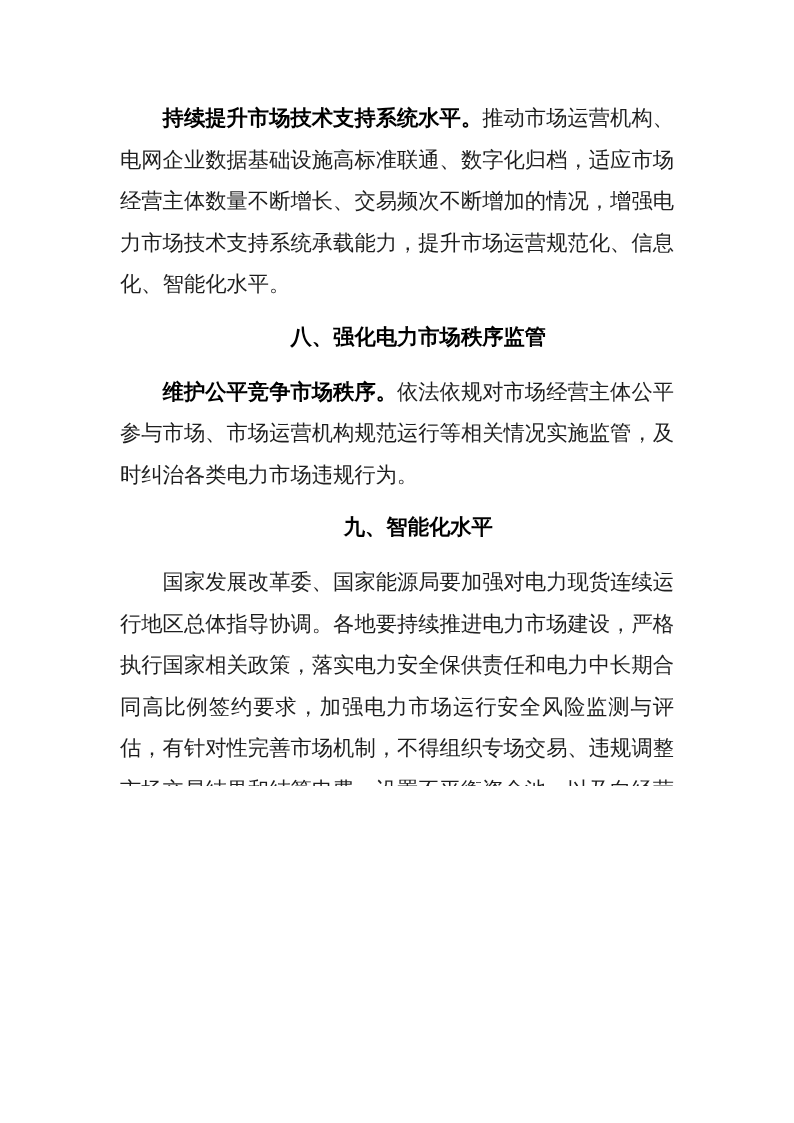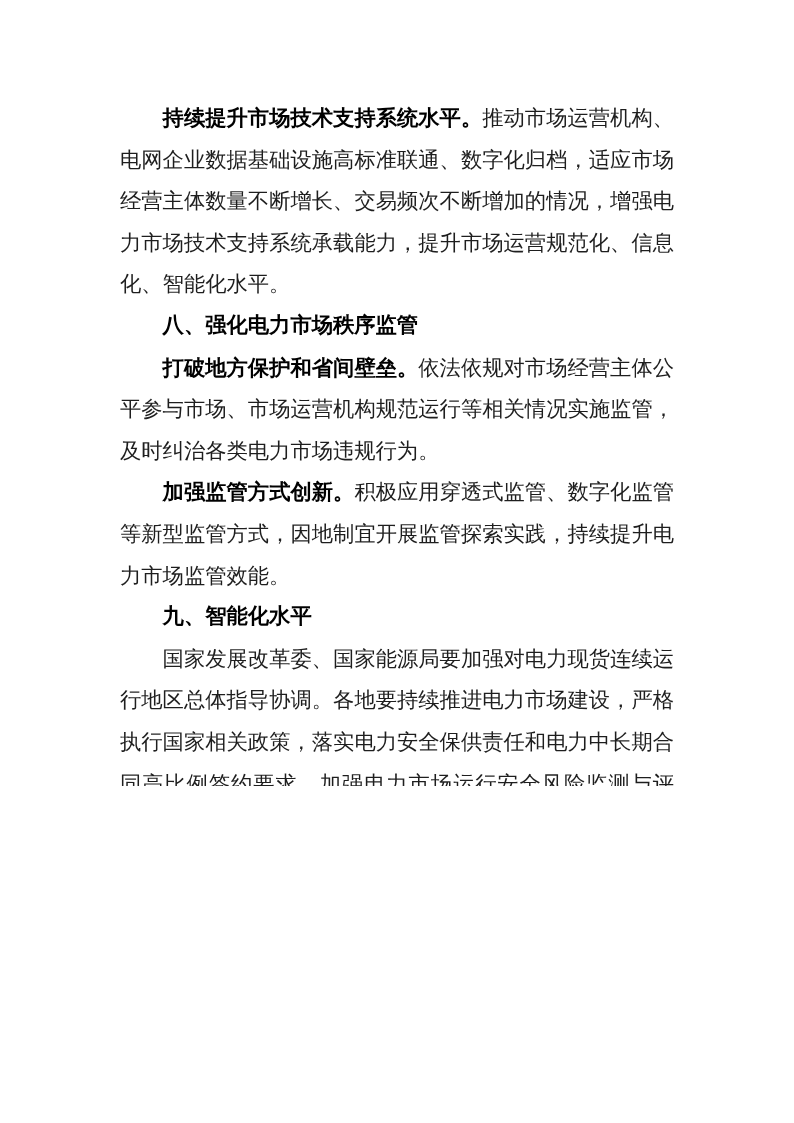--- a/index.html
+++ b/index.html
@@ -31,44 +31,43 @@
     text-align: justify;
     text-indent: 2em;
     font-family: "DejaVu Serif", "Liberation Serif", serif;
     letter-spacing: 0;
   }
   .para .lead {
     font-weight: bold;
     color: #000000;
   }
   .heading {
-    margin: 0;
+    margin: 12px;
     padding: 0;
     font-size: 21.3px;
     line-height: 41.6px;
     font-weight: bold;
     color: #000000;
     text-indent: 2em;
-    text-align: left;
+    text-align: center;
     font-family: "Liberation Sans", "DejaVu Sans", sans-serif;
   }
 </style>
 </head>
 <body>
 
 <div class="page">
   <div class="content">
 
     <p class="para"><span class="lead">持续提升市场技术支持系统水平。</span><span>推动市场运营机构、电网企业数据基础设施高标准联通、数字化归档，适应市场经营主体数量不断增长、交易频次不断增加的情况，增强电力市场技术支持系统承载能力，提升市场运营规范化、信息化、智能化水平。</span></p>
 
     <h2 class="heading">八、强化电力市场秩序监管</h2>
 
-    <p class="para"><span class="lead">打破地方保护和省间壁垒。</span><span>依法依规对市场经营主体公平参与市场、市场运营机构规范运行等相关情况实施监管，及时纠治各类电力市场违规行为。</span></p>
+    <p class="para"><span class="lead">维护公平竞争市场秩序。</span><span>依法依规对市场经营主体公平参与市场、市场运营机构规范运行等相关情况实施监管，及时纠治各类电力市场违规行为。</span></p>
 
 
-    <p class="para"><span class="lead">加强监管方式创新。</span><span>积极应用穿透式监管、数字化监管等新型监管方式，因地制宜开展监管探索实践，持续提升电力市场监管效能。</span></p>
 
     <h2 class="heading">九、智能化水平</h2>
 
     <p class="para"><span class="lead"></span><span>国家发展改革委、国家能源局要加强对电力现货连续运行地区总体指导协调。各地要持续推进电力市场建设，严格执行国家相关政策，落实电力安全保供责任和电力中长期合同高比例签约要求，加强电力市场运行安全风险监测与评估，有针对性完善市场机制，不得组织专场交易、违规调整市场交易结果和结算电费、设置不平衡资金池，以及向经营主体分摊不合理费用。国家能源局派出机构、地方能源主管部门会同相关部门按照职责分工，建</span></p>
 
   </div>
 </div>
 
 </body></html>

